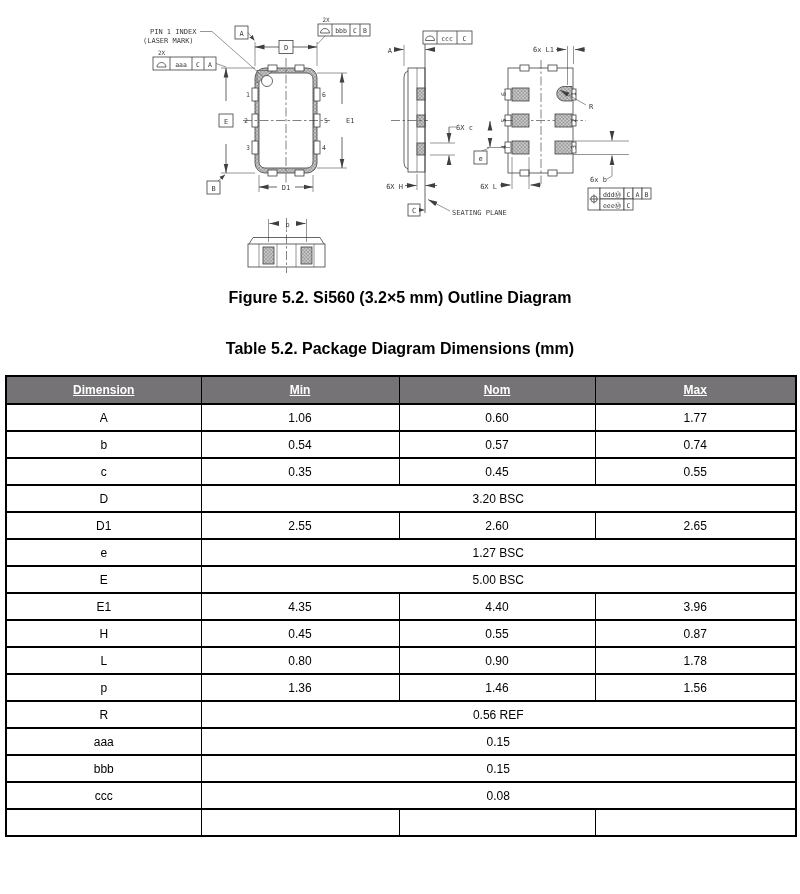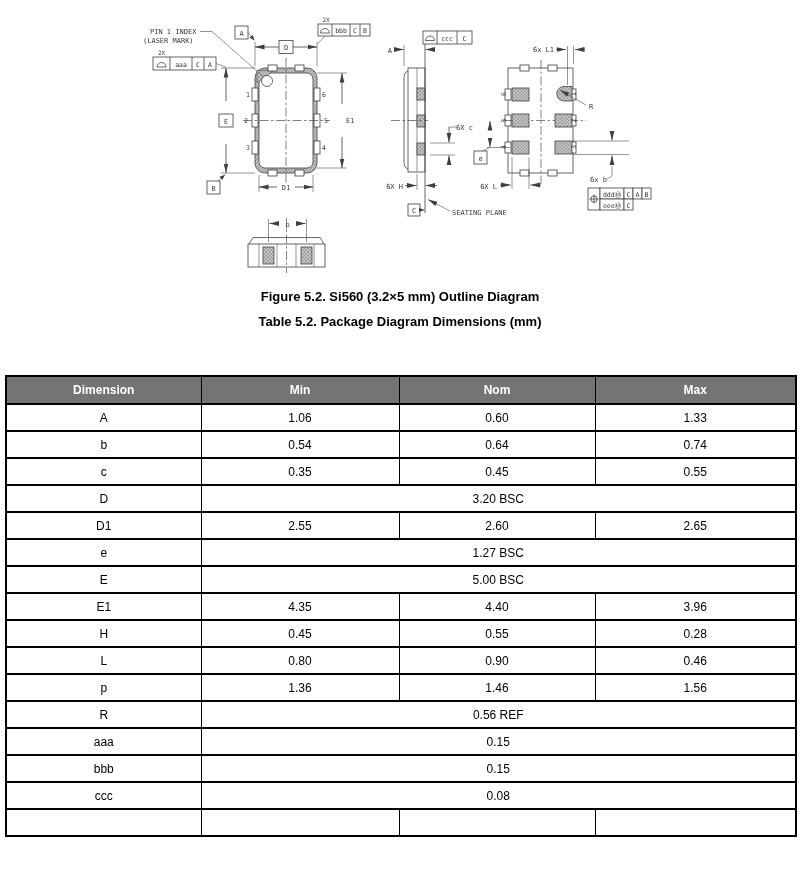--- a/index.html
+++ b/index.html
@@ -7,28 +7,28 @@
         font-family:"Liberation Sans",sans-serif;color:#000;}
   svg.drawing{position:absolute;left:0;top:0;}
   svg.drawing text{font-family:"DejaVu Sans Mono","DejaVu Sans",monospace;font-size:7px;fill:#3a3a3a;}
   svg.drawing text.t65{font-size:6.5px;}
   svg.drawing text.t6{font-size:6px;}
   .ln{stroke:var(--drawing_line,#3f3f3f);stroke-width:0.8;fill:none;}
   .thin{stroke:var(--drawing_line,#3f3f3f);stroke-width:0.55;fill:none;}
   .cl{stroke:var(--drawing_line,#3f3f3f);stroke-width:0.65;fill:none;stroke-dasharray:9 2.5 2.5 2.5;}
   .wf{fill:#ffffff;}
   .hxf{fill:url(#hx);}
-  .caption{position:absolute;left:0;width:100%;text-align:center;font-weight:bold;font-size:13px;}
+  .caption{position:absolute;left:0;width:100%;text-align:center;font-weight:bold;font-size:16px;}
   #figcap{top:289px;}
-  #tblcap{top:314px;}
+  #tblcap{top:340px;}
   table.dims{position:absolute;left:5px;top:375px;width:790px;border-collapse:collapse;table-layout:fixed;
              border:2px solid var(--table_border,#000);}
   table.dims th,table.dims td{border:1px solid var(--table_border,#000);border-top-width:2px;border-bottom-width:2px;
              text-align:center;vertical-align:middle;padding:0;font-size:12px;height:25px;overflow:hidden;}
-  table.dims th{background:var(--header_bg,#747474);color:var(--header_text,#fff);font-weight:bold;height:26px;}
+  table.dims th{background:var(--header_bg,#747474);color:var(--header_text,#fff);font-weight:bold;height:26px;text-decoration:underline;}
 </style>
 </head>
 <body>
 
 <div class="page">
 
   <svg class="drawing" width="800" height="286" viewBox="0 0 800 286">
     <defs>
       <pattern id="hx" patternUnits="userSpaceOnUse" width="3.5" height="3.5">
         <rect width="3.5" height="3.5" fill="#cbcbcb"></rect>
@@ -291,26 +291,26 @@
         <th>Min</th>
         <th>Nom</th>
         <th>Max</th>
       </tr>
     </thead>
     <tbody>
         <tr>
           <td>A</td>
           <td>1.06</td>
           <td>0.60</td>
-          <td>1.33</td>
+          <td>1.77</td>
         </tr>
         <tr>
           <td>b</td>
           <td>0.54</td>
-          <td>0.64</td>
+          <td>0.57</td>
           <td>0.74</td>
         </tr>
         <tr>
           <td>c</td>
           <td>0.35</td>
           <td>0.45</td>
           <td>0.55</td>
         </tr>
         <tr>
           <td>D</td>
@@ -333,27 +333,27 @@
         <tr>
           <td>E1</td>
           <td>4.35</td>
           <td>4.40</td>
           <td>3.96</td>
         </tr>
         <tr>
           <td>H</td>
           <td>0.45</td>
           <td>0.55</td>
-          <td>0.28</td>
+          <td>0.87</td>
         </tr>
         <tr>
           <td>L</td>
           <td>0.80</td>
           <td>0.90</td>
-          <td>0.46</td>
+          <td>1.78</td>
         </tr>
         <tr>
           <td>p</td>
           <td>1.36</td>
           <td>1.46</td>
           <td>1.56</td>
         </tr>
         <tr>
           <td>R</td>
           <td colspan="3">0.56 REF</td>

